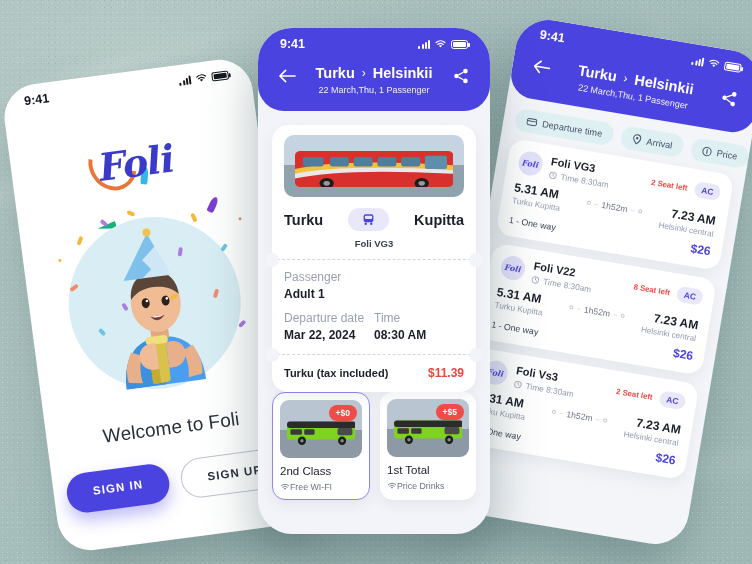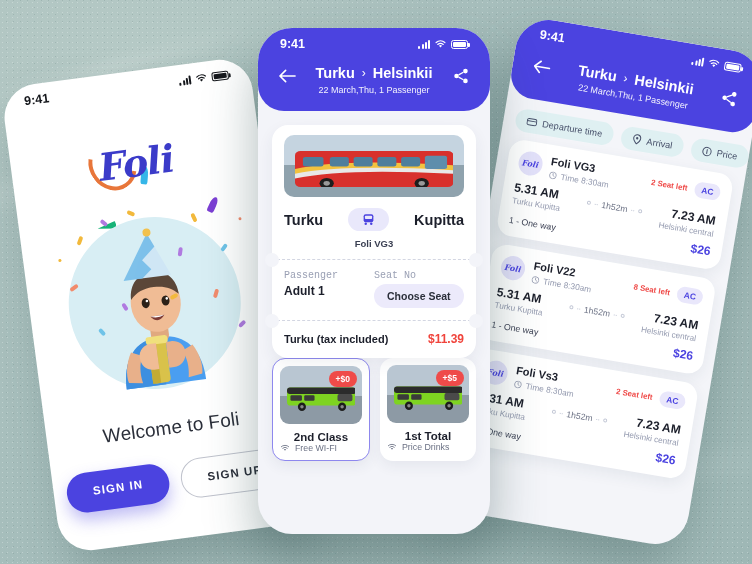--- a/index.html
+++ b/index.html
@@ -169,21 +169,21 @@
     display:flex; align-items:center; justify-content:center;
   }
   .trip-no { text-align:center; font-size:9.5px; font-weight:bold; color:#3a3f52; margin-top:7px; }
   .dash {
     border-top:1.4px dashed #d3d6e2; margin: 10px -12px 0; position:relative;
   }
   .notch { position:absolute; top:-7px; width:14px; height:14px; border-radius:50%; background:#f3f4f9; }
   .notch.l { left:-7px; } .notch.r { right:-7px; }
   .grid2 { display:flex; margin-top: 10px; }
   .grid2 > div { flex:1; }
-  .lbl { font-size:10px; color:#9aa0b4; margin-bottom:3px;font-family:Liberation Mono, monospace; }
+  .lbl { font-size:12px; color:#9aa0b4; margin-bottom:3px; }
   .val { font-size:12px; font-weight:bold; color:#1c1f2b; }
   .seat-chip {
     display:inline-block; background:#eceafb; border-radius:999px;
     padding:6px 13px; font-size:10.5px; font-weight:bold; color:#2b2f3a;
   }
   .total-row {
     display:flex; align-items:center; justify-content:space-between;
     margin-top: 11px;
   }
   .total-lbl { font-size:11px; font-weight:bold; color:#1c1f2b; }
@@ -199,22 +199,22 @@
   .class-img {
     height:58px; border-radius:9px; position:relative; overflow:hidden;
     background: linear-gradient(#b9c6d2 0 52%, #8d9aa5 52% 100%);
   }
   .badge-price {
     position:absolute; right:5px; top:5px;
     background:#ef4b49; color:#fff; font-size:8.5px; font-weight:bold;
     border-radius:999px; padding:3px 7px;
   }
   .bus-green { position:absolute; left:8%; top:32%; width:84%; height:48%; }
-  .class-name { font-size:11.5px; font-weight:bold; color:#1c1f2b; margin-top:7px;text-align:center; }
-  .perk { display:flex; align-items:center; gap:5px; font-size:8.8px; color:#6b7184; }
+  .class-name { font-size:11.5px; font-weight:normal; color:#1c1f2b; margin-top:7px; }
+  .perk { display:flex; align-items:center; font-size:8.8px; color:#6b7184; margin-top:5px; }
 
   
   #phone-right {
     left: 478px; top: 32px;
     width: 248px; height: 500px;
     transform: rotate(9.5deg);
     box-shadow: -6px 22px 48px rgba(40,70,72,.32);
     background:#f4f5f9;
     z-index: 2;
   }
@@ -632,26 +632,32 @@
       <div class="dash">
         <i class="notch l"></i>
         <i class="notch r"></i>
       </div>
 
       <div class="grid2">
         <div>
           <div class="lbl">Passenger</div>
           <div class="val">Adult 1</div>
         </div>
+      </div>
+
+      <div class="grid2">
         <div>
-          <div class="lbl">Seat No</div>
-          <div class="seat-chip">Choose Seat</div>
+          <div class="lbl">Departure date</div>
+          <div class="val">Mar 22, 2024</div>
         </div>
-      </div>
-
+        <div>
+          <div class="lbl">Time</div>
+          <div class="val">08:30 AM</div>
+        </div>
+      </div>
 
       <div class="dash" style="margin-top:12px">
         <i class="notch l"></i>
         <i class="notch r"></i>
       </div>
 
       <div class="total-row">
         <span class="total-lbl">Turku (tax included)</span>
         <span class="total-val">$11.39</span>
       </div>

